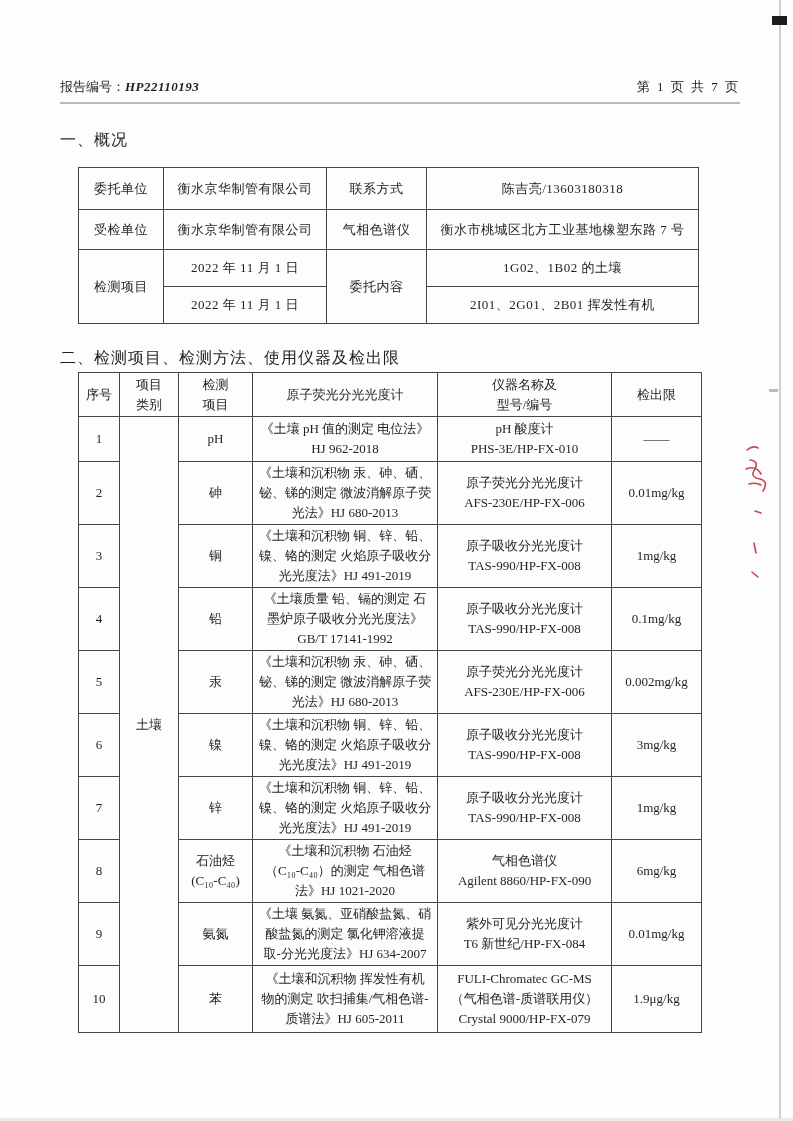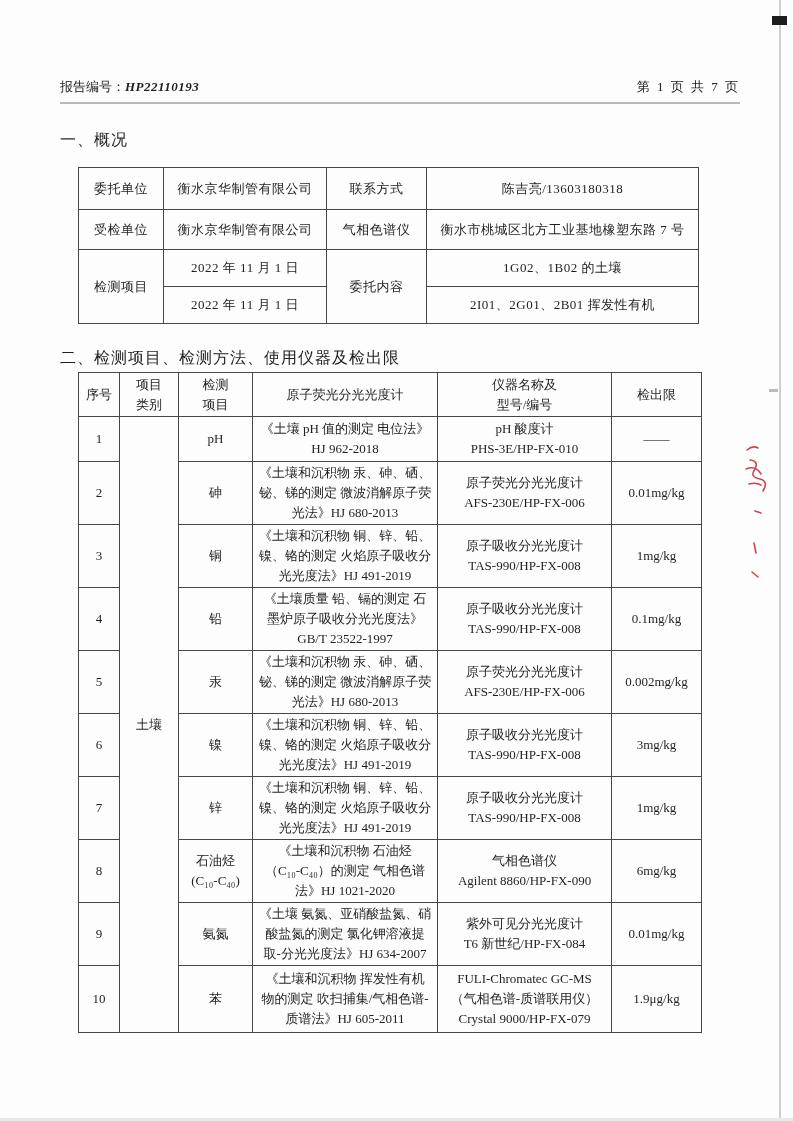--- a/index.html
+++ b/index.html
@@ -165,21 +165,21 @@
 光光度法》HJ 491-2019</td>
         <td>原子吸收分光光度计
 TAS-990/HP-FX-008</td>
         <td>1mg/kg</td>
       </tr>
       <tr style="height:62px">
         <td>4</td>
         <td>铅</td>
         <td>《土壤质量 铅、镉的测定 石
 墨炉原子吸收分光光度法》
-GB/T 23522-1997</td>
+GB/T 17141-1992</td>
         <td>原子吸收分光光度计
 TAS-990/HP-FX-008</td>
         <td>0.1mg/kg</td>
       </tr>
       <tr style="height:62px">
         <td>5</td>
         <td>汞</td>
         <td>《土壤和沉积物 汞、砷、硒、
 铋、锑的测定 微波消解原子荧
 光法》HJ 680-2013</td>

